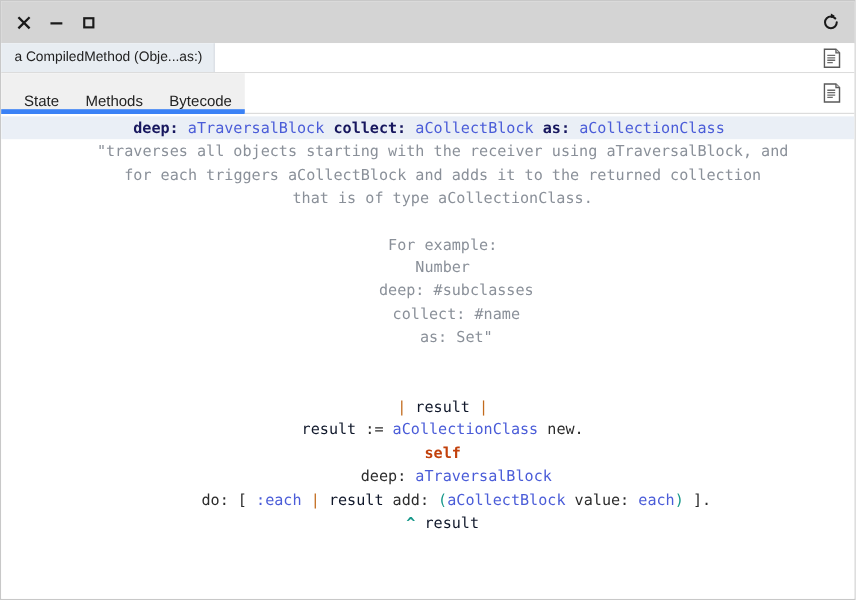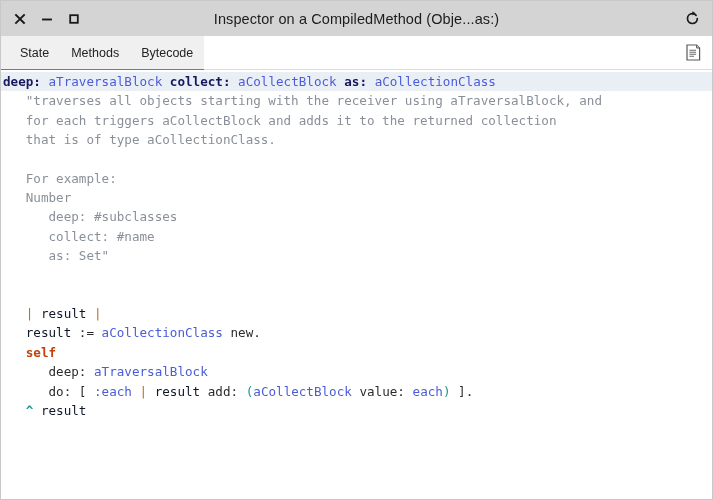--- a/index.html
+++ b/index.html
@@ -106,23 +106,23 @@
     height: 34px;
     min-height: 34px;
     background: #ffffff;
     display: flex;
     align-items: stretch;
     position: relative;
     box-sizing: border-box;
   }
   .tabstrip {
     display: flex;
-    align-items: center;
+    align-items: flex-end;
     background: #f0f0f0;
-    border-bottom: 1px solid #3b82f6;
+    border-bottom: 4px solid #3b82f6;
     padding-left: 8px;
     padding-right: 0;
   }
   .tab {
     display: flex;
     align-items: center;
     padding: 0 11px;
     font-size: 12.5px;
     color: #232323;
     cursor: pointer;
@@ -151,20 +151,21 @@
   .code {
     font-family: "DejaVu Sans Mono", monospace;
     font-size: 12.6px;
     line-height: 19.35px;
     white-space: pre;
     color: #2b2b2b;
   }
   .cline {
     padding-left: 2px;
     height: 19.35px;
+    text-align: center;
   }
   .cline.hl {
     background: #eaeff6;
   }
 
   
   .t-kw      { color: #17175e; font-weight: bold; }
   .t-arg     { color: #4a5cd8; }
   .t-comment { color: #8a9099; }
   .t-var     { color: #0f172a; }
@@ -193,30 +194,41 @@
           <path d="M2 6.5 L10 6.5" stroke="#1a1a1a" stroke-width="1.9" stroke-linecap="square" fill="none"></path>
         </svg>
       </div>
       <div class="win-btn">
         <svg width="12" height="12" viewBox="0 0 12 12" aria-hidden="true">
           <rect x="2.2" y="2.2" width="7.6" height="7.6" stroke="#1a1a1a" stroke-width="1.8" fill="none"></rect>
         </svg>
       </div>
     </div>
 
-    <div class="title-text">Inspector on a CompiledMethod (Obje...as:)</div>
 
     <div class="title-right">
       <svg width="17" height="17" viewBox="0 0 17 17" aria-hidden="true">
         <path d="M13.3 8.6 A4.9 4.9 0 1 1 8.4 3.7 A4.9 4.9 0 0 1 12.1 5.4" stroke="#1a1a1a" stroke-width="1.7" fill="none" stroke-linecap="round"></path>
         <path d="M8.4 1.2 L8.4 5.2 L11.6 3.2 Z" fill="#1a1a1a"></path>
       </svg>
     </div>
   </div>
 
+  <div class="objectbar">
+    <div class="obj-tab">
+      <span>a CompiledMethod (Obje...as:)</span>
+    </div>
+    <div class="bar-icon-slot">
+      <svg class="doc-icon" width="15" height="17" viewBox="0 0 15 17" aria-hidden="true">
+        <path d="M1 1 L10.6 1 L13.6 4 L13.6 16 L1 16 Z" fill="#ffffff" stroke="#5a5a5a" stroke-width="1.2"></path>
+        <path d="M10.6 1 L10.6 4 L13.6 4" fill="#cccccc" stroke="#5a5a5a" stroke-width="1"></path>
+        <path d="M3.4 6.2 H10 M3.4 8.2 H10 M3.4 10.2 H10 M3.4 12.2 H8" stroke="#6b6b6b" stroke-width="1.1"></path>
+      </svg>
+    </div>
+  </div>
 
   <div class="tabbar">
     <div class="tabstrip">
       <div class="tab">
         <span>State</span>
       </div>
       <div class="tab">
         <span>Methods</span>
       </div>
       <div class="tab">

